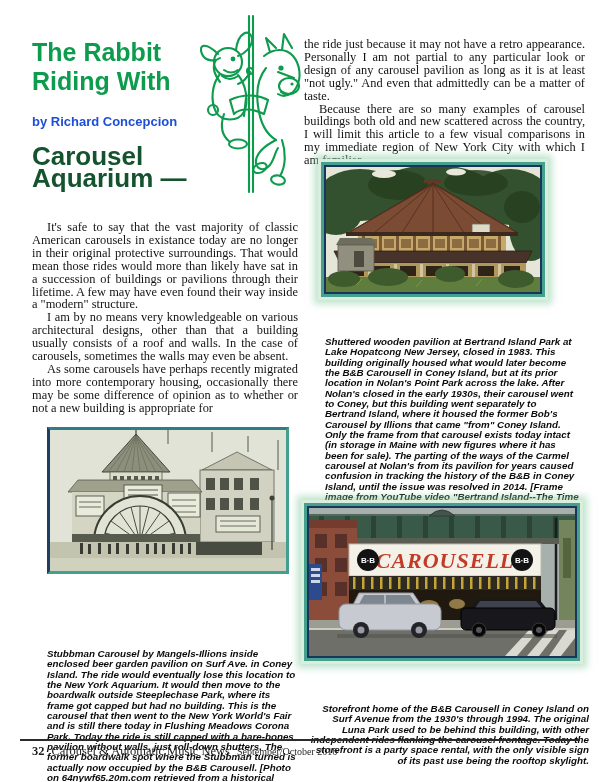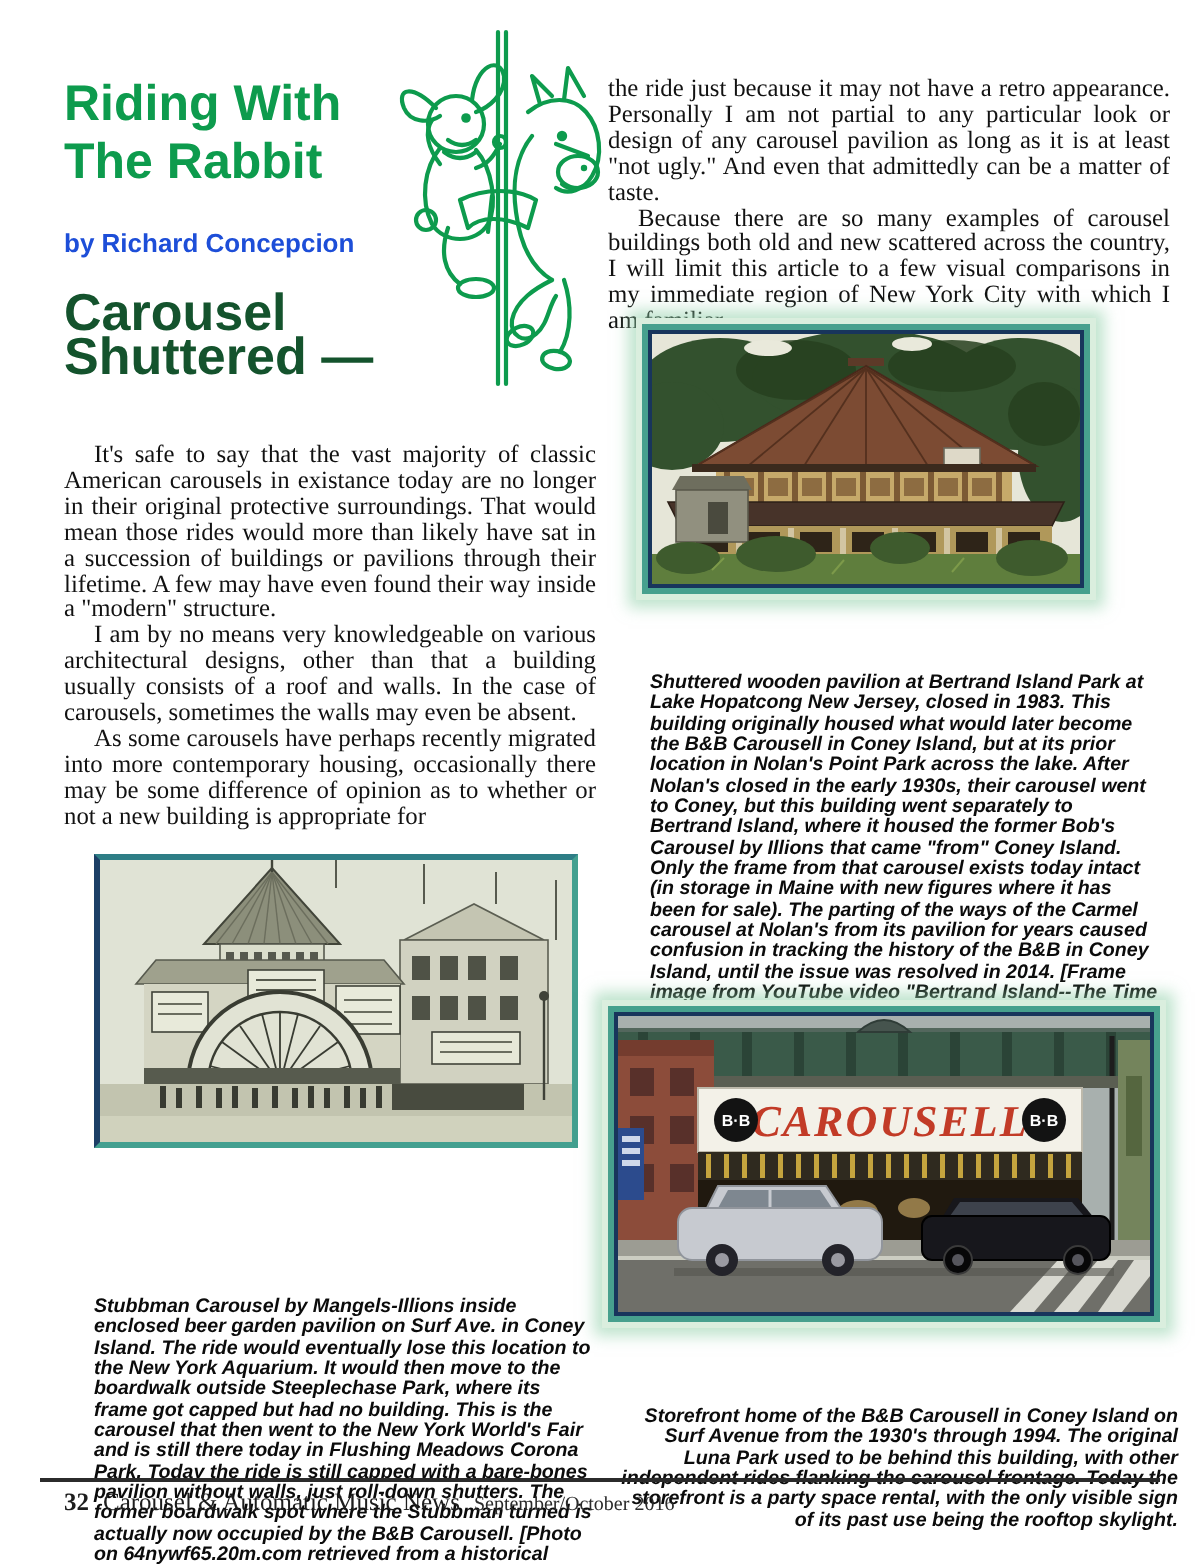--- a/index.html
+++ b/index.html
@@ -40,22 +40,22 @@
           font-size:12.5px;color:#1d1d1d;white-space:nowrap;}
   .footer .pagenum{font-weight:bold;margin-right:7px;}
   .footer .issue{font-size:10px;margin-left:7px;color:#2a2a2a;}
 </style>
 </head>
 <body>
 
 <div class="page">
 
   <div class="title">
+    <div>The Rabbit</div>
     <div>Riding With</div>
-    <div>The Rabbit</div>
   </div>
 
   <svg class="rabbit" width="120" height="182" viewBox="0 0 120 182" fill="none" stroke="#0d9b4d" stroke-width="2.1" stroke-linecap="round" stroke-linejoin="round">
     <line x1="63" y1="4" x2="63" y2="180"></line>
     <line x1="67" y1="4" x2="67" y2="180"></line>
 
     <path d="M78,44 C88,36 100,36 107,44 C114,52 116,66 110,76 C106,83 98,86 92,82"></path>
     <path d="M84,40 L80,26 L90,36"></path>
     <path d="M96,38 L98,22 L106,36"></path>
     <ellipse cx="103" cy="74" rx="10" ry="8"></ellipse>
@@ -83,21 +83,21 @@
     <path d="M34,70 C28,62 26,54 30,48"></path>
     <path d="M38,102 C34,114 36,124 44,130"></path>
     <ellipse cx="52" cy="132" rx="9" ry="4.5"></ellipse>
     <circle cx="27" cy="98" r="5"></circle>
   </svg>
 
   <div class="byline">by Richard Concepcion</div>
 
   <div class="heading">
     <div>Carousel</div>
-    <div>Shuttered —</div>
+    <div>Aquarium —</div>
   </div>
 
   <div class="body-col" id="left-body">
     <p>It's safe to say that the vast majority of classic American carousels in existance today are no longer in their original protective surroundings. That would mean those rides would more than likely have sat in a succession of buildings or pavilions through their lifetime.  A few may have even found their way inside a "modern" structure.</p>
     <p>I am by no means very knowledgeable on various architectural designs, other than that a building usually consists of a roof and walls.  In the case of carousels, sometimes the walls may even be absent.</p>
     <p>As some carousels have perhaps recently migrated into more contemporary housing, occasionally there may be some difference of opinion as to whether or not a new building is appropriate for</p>
   </div>
 
   <div class="body-col" id="right-body">
     <p class="noindent">the ride just because it may not have a retro appearance.  Personally I am not partial to any particular look or design of any carousel pavilion as long as it is at least "not ugly."  And even that admittedly can be a matter of taste.</p>

